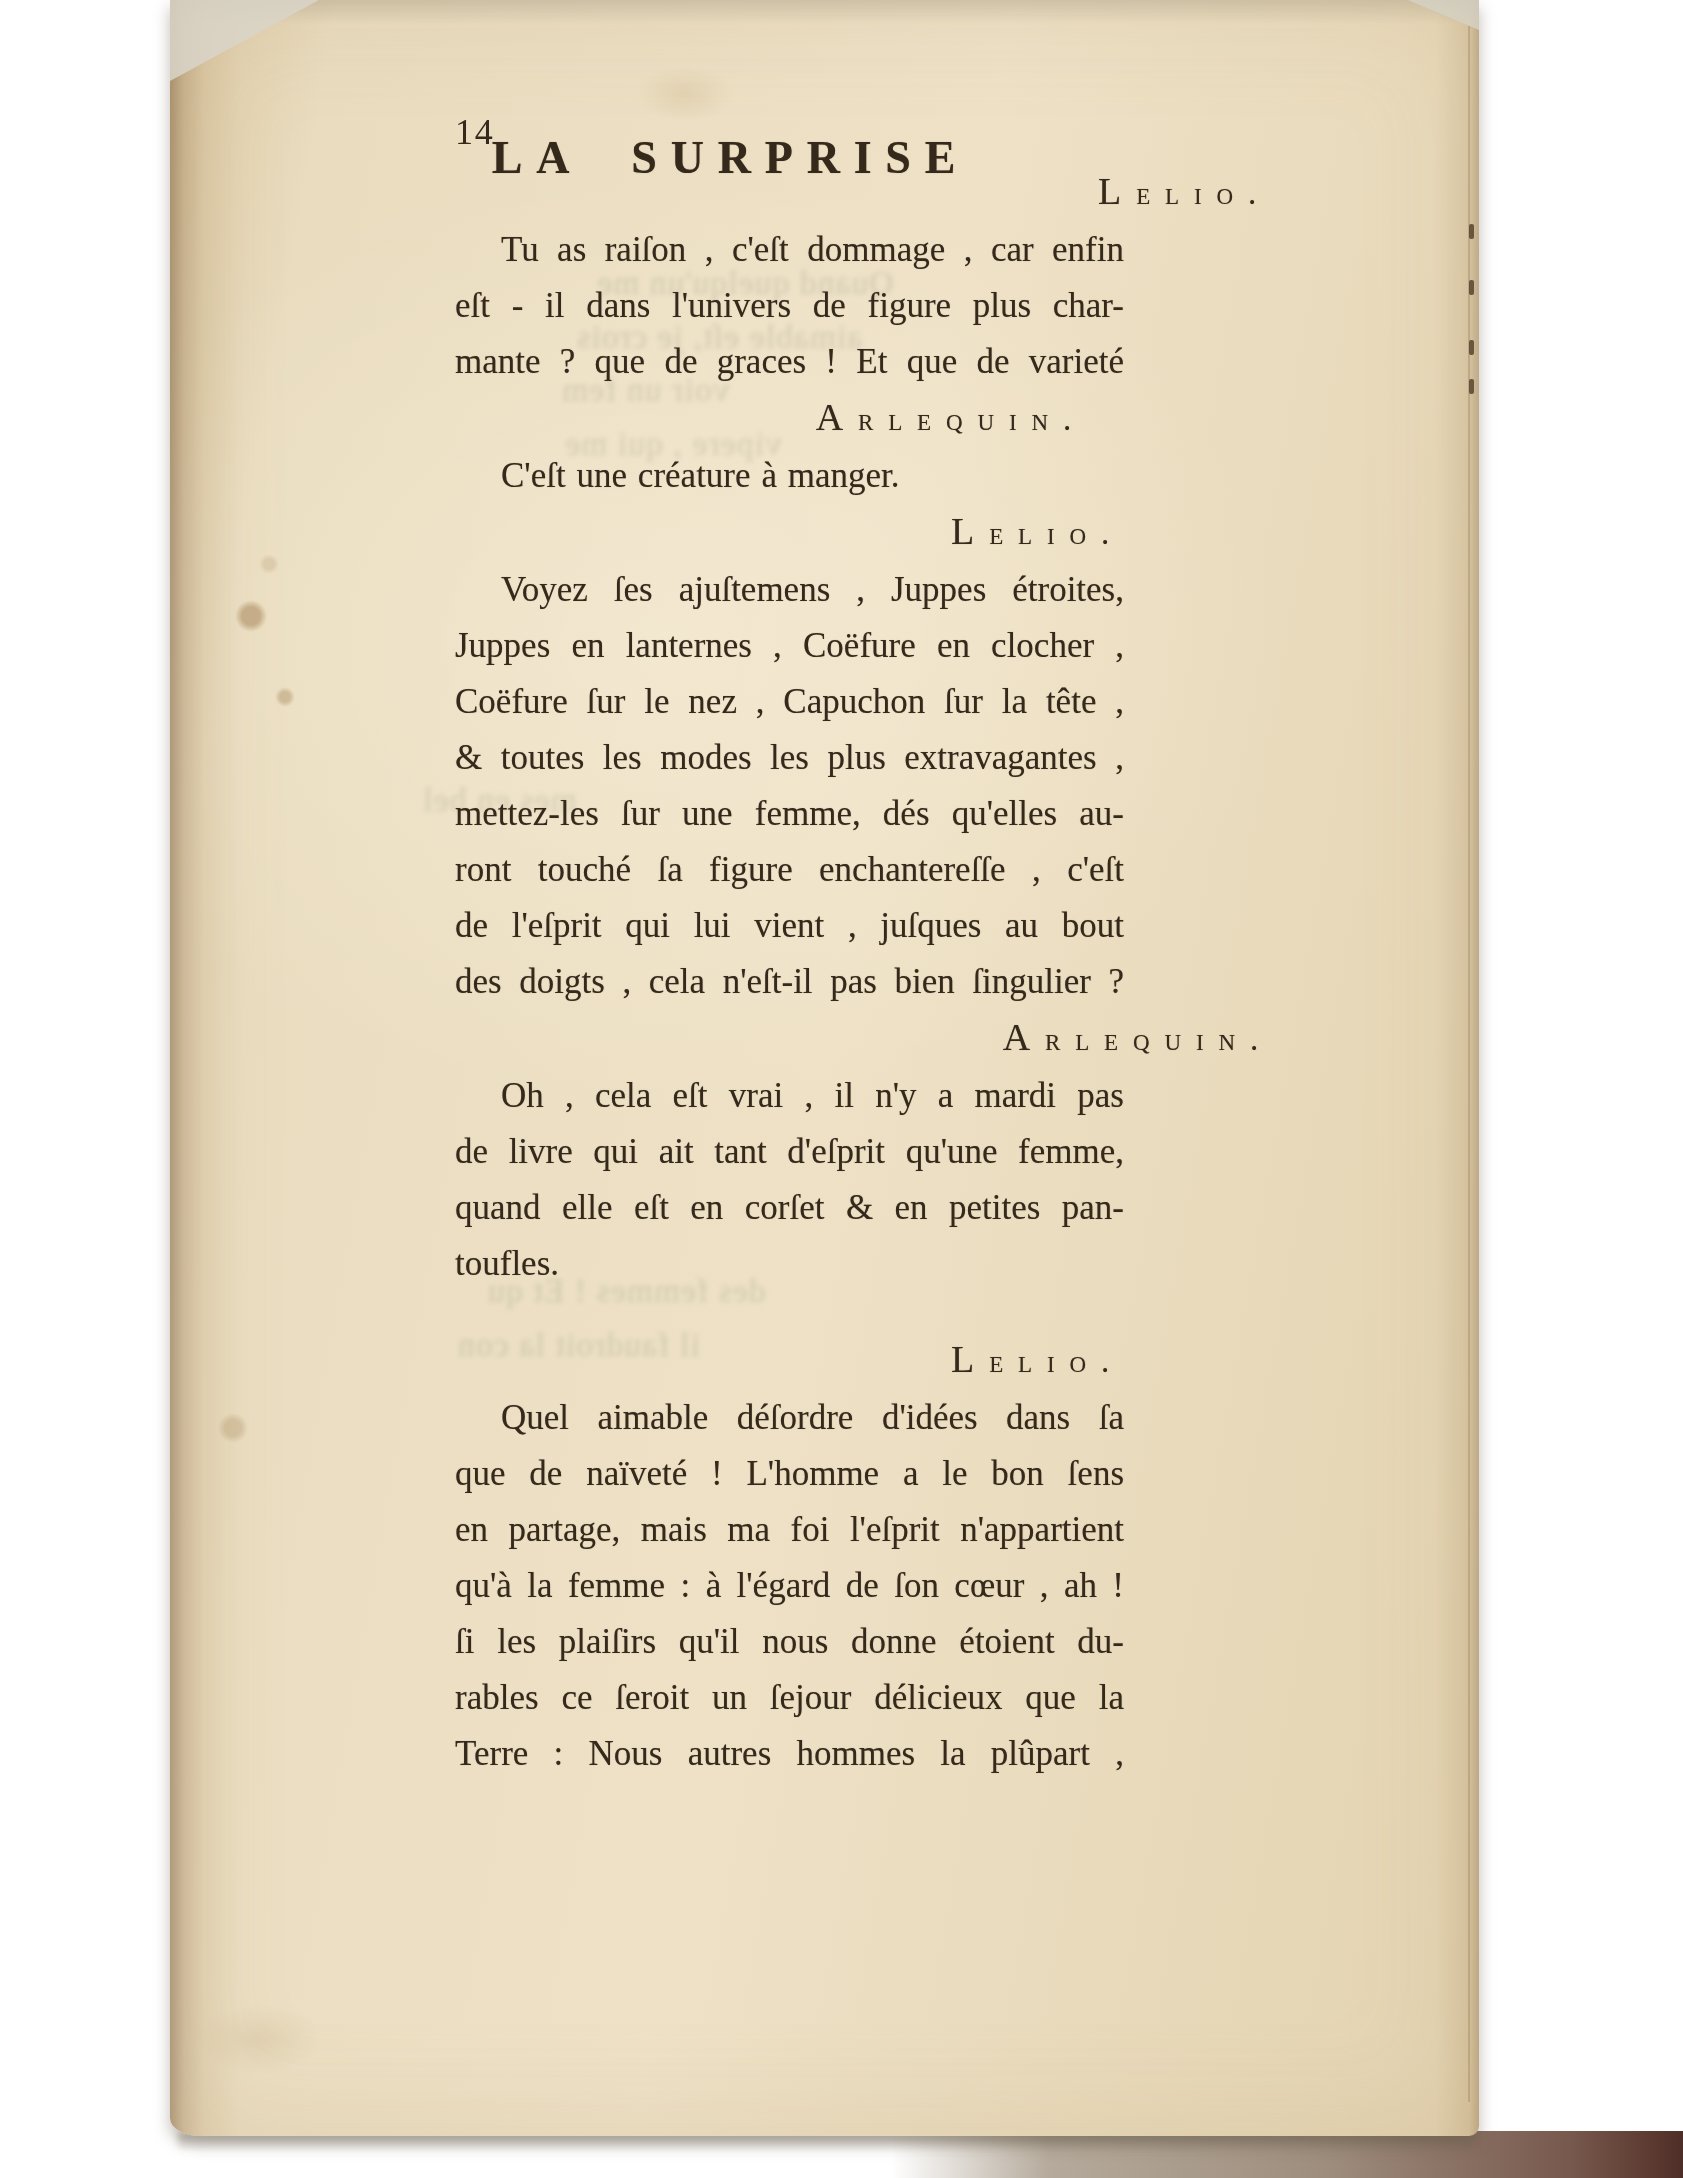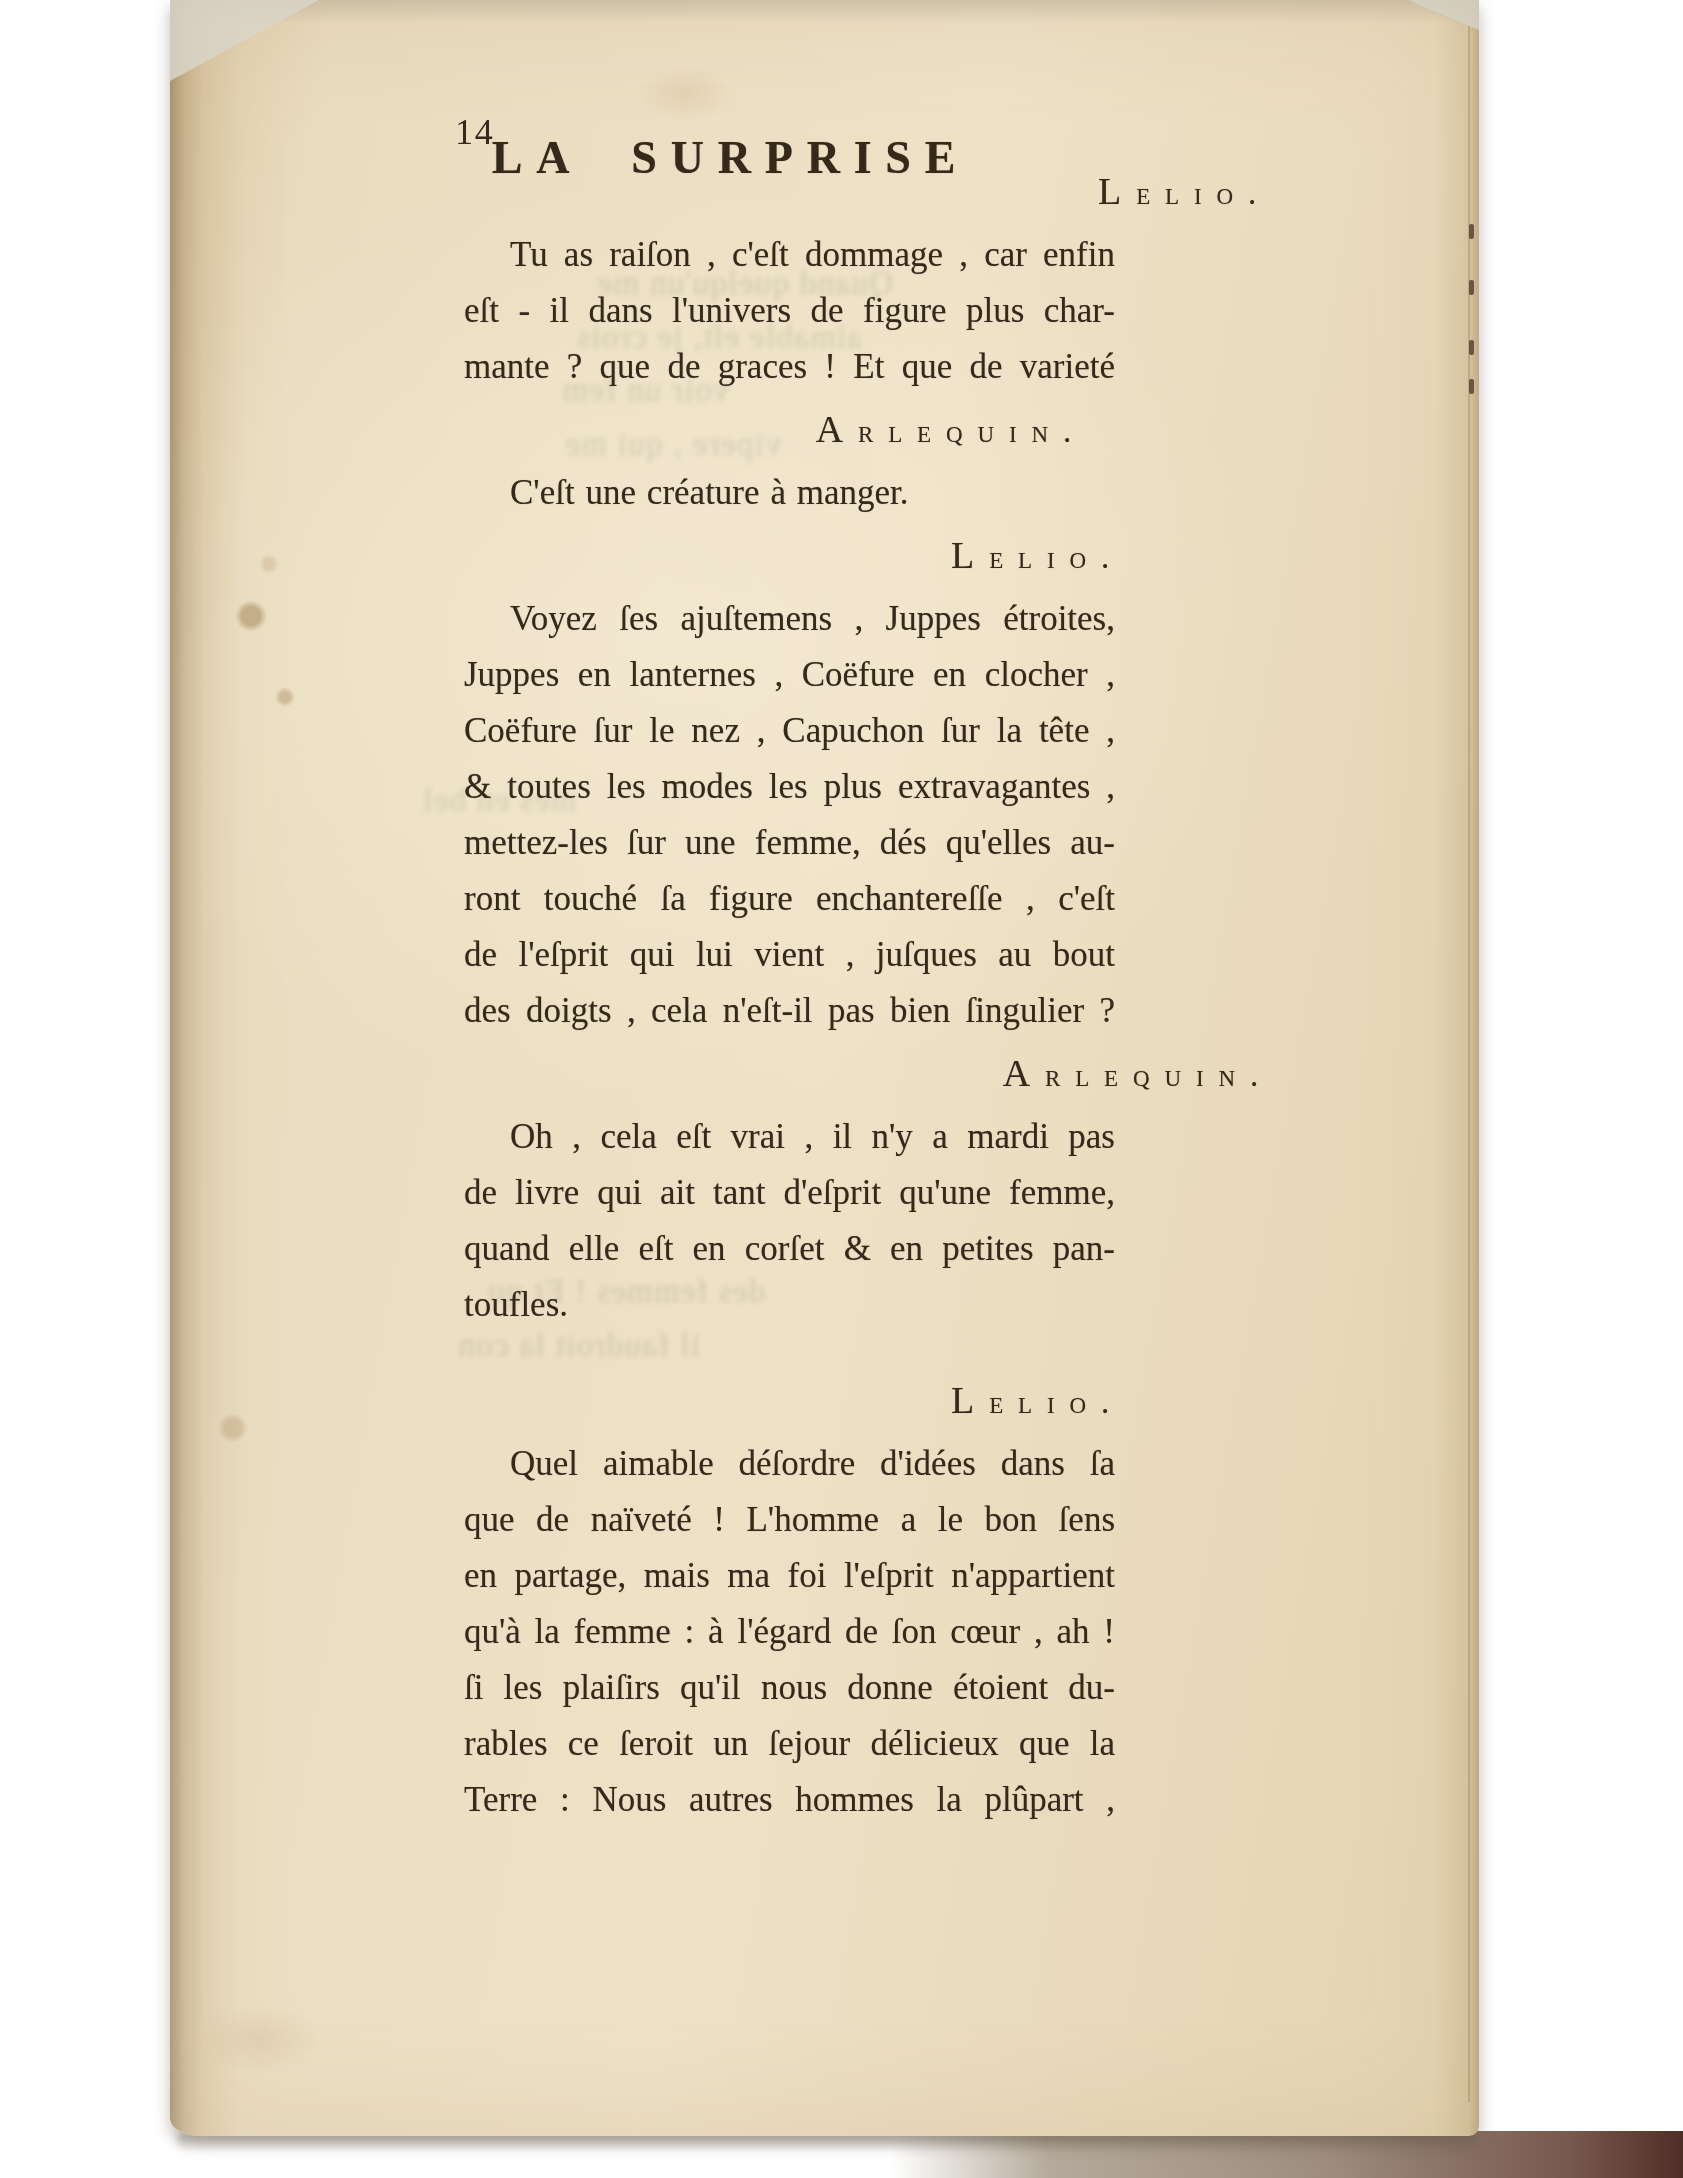--- a/index.html
+++ b/index.html
@@ -104,21 +104,21 @@
   .speaker{
     font-variant-caps:small-caps;
     text-align:right;font-size:33px;line-height:50px;
     letter-spacing:.45em;margin:2px 0 4px;
   }
   .speaker::first-letter{font-size:1.15em;}
   #text-block > .speaker:nth-child(1){transform:translateX(147px);}
   #text-block > .speaker:nth-child(3){transform:translateX(-38px);}
   #text-block > .speaker:nth-child(7){transform:translateX(149px);}
   #text-block > .speaker:nth-child(9){margin-top:42px;}
-  .speech{margin:9px;}
+  .speech{margin:0;}
   .line{
     font-size:35px;line-height:56px;word-spacing:.06em;
     text-align:justify;text-align-last:justify;white-space:normal;
   }
   .line.indent{text-indent:46px;}
   .line.last{text-align-last:left;}
 </style>
 </head>
 <body>
 

